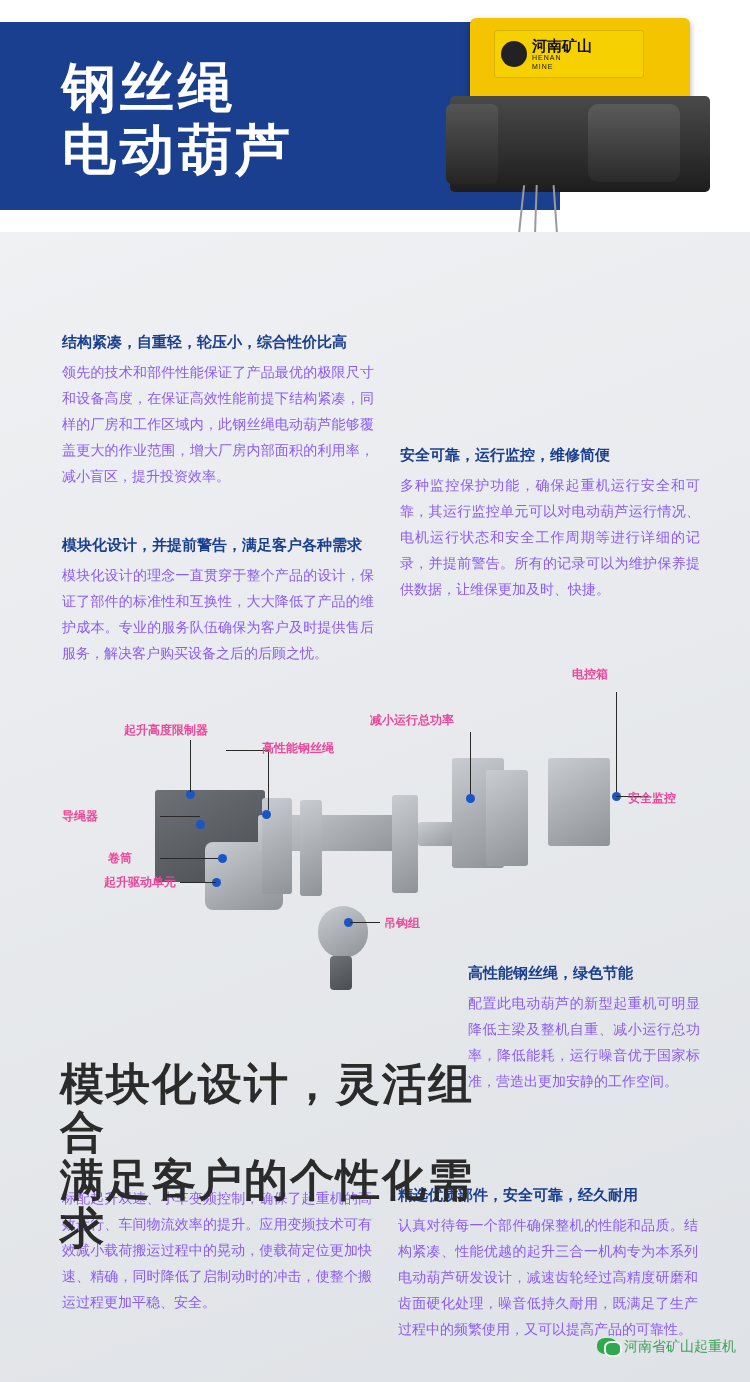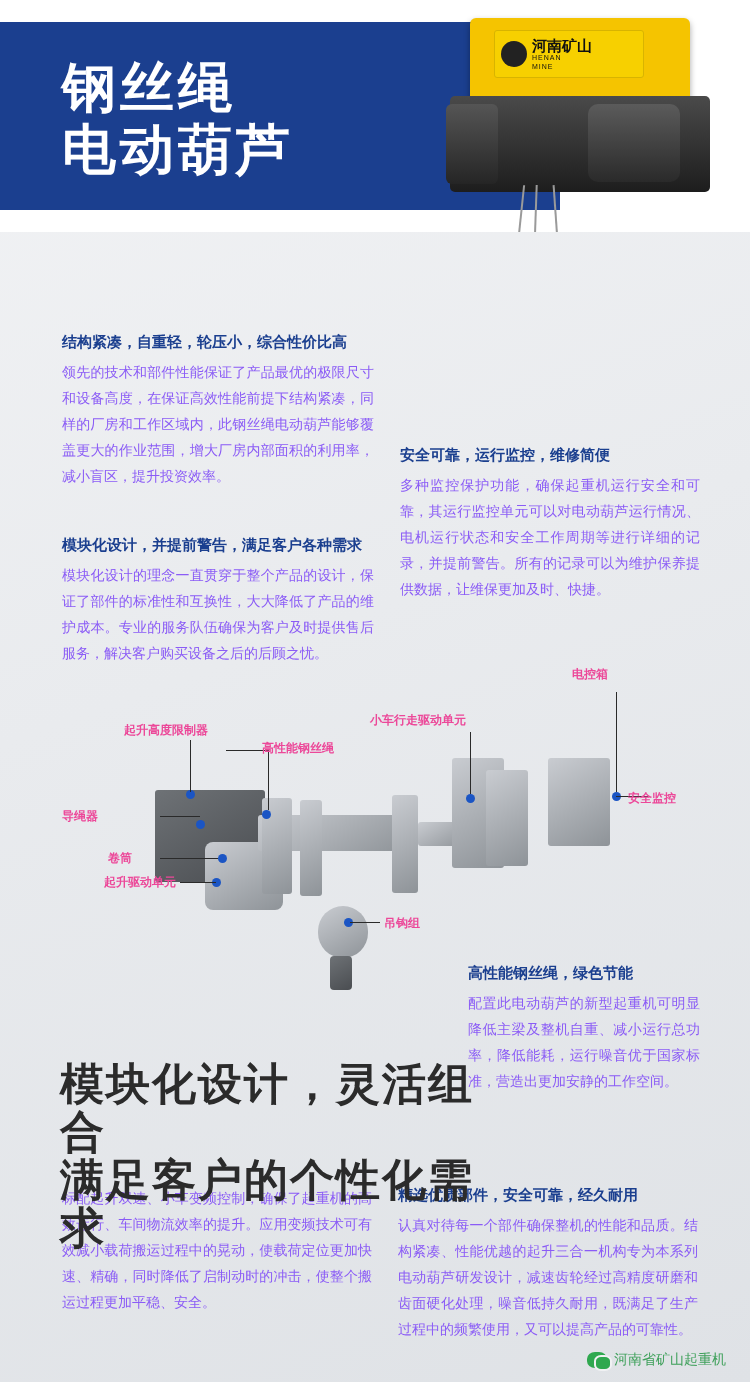--- a/index.html
+++ b/index.html
@@ -90,21 +90,21 @@
   .lead{position:absolute;background:#2a2a2a;height:1px;}
   .leadv{position:absolute;background:#2a2a2a;width:1px;}
   
   .headline{
     position:absolute;left:60px;top:1048px;width:420px;
     font-size:44px;line-height:48px;font-weight:bold;color:#2b2b2b;letter-spacing:2px;margin-top:12px;
   }
   
   .footer{
     position:absolute;left:0;bottom:0;width:750px;height:44px;
-    display:flex;align-items:center;justify-content:flex-end;padding-right:24px;
+    display:flex;justify-content:flex-end;padding-right:14px;
     box-sizing:border-box;
   }
   .wechat{
     width:20px;height:16px;border-radius:8px/7px;background:#2fa84f;position:relative;margin-right:7px;
   }
   .wechat:after{
     content:"";position:absolute;right:-5px;bottom:-3px;width:14px;height:12px;
     border-radius:7px/6px;background:#2fa84f;border:2px solid #f0f1f3;
   }
   .footer-text{font-size:14px;color:#3ea05a;}
@@ -201,21 +201,21 @@
   <div class="leadv" style="left:470px;top:82px;height:62px;"></div>
   <div class="leadv" style="left:616px;top:42px;height:100px;"></div>
   <div class="lead" style="left:616px;top:146px;width:32px;"></div>
   <div class="lead" style="left:350px;top:272px;width:30px;"></div>
 
   <div class="dg-label" style="left:124px;top:72px;">起升高度限制器</div>
   <div class="dg-label" style="left:262px;top:90px;">高性能钢丝绳</div>
   <div class="dg-label" style="left:62px;top:158px;">导绳器</div>
   <div class="dg-label" style="left:108px;top:200px;">卷筒</div>
   <div class="dg-label" style="left:104px;top:224px;">起升驱动单元</div>
-  <div class="dg-label" style="left:370px;top:62px;">小车行走驱动单元</div>
+  <div class="dg-label" style="left:370px;top:62px;">减小运行总功率</div>
   <div class="dg-label" style="left:572px;top:16px;">电控箱</div>
   <div class="dg-label" style="left:628px;top:140px;">安全监控</div>
   <div class="dg-label" style="left:384px;top:265px;">吊钩组</div>
 </div>
 
 <div class="headline">
   <div>模块化设计，灵活组合</div>
   <div>满足客户的个性化需求</div>
 </div>
 

